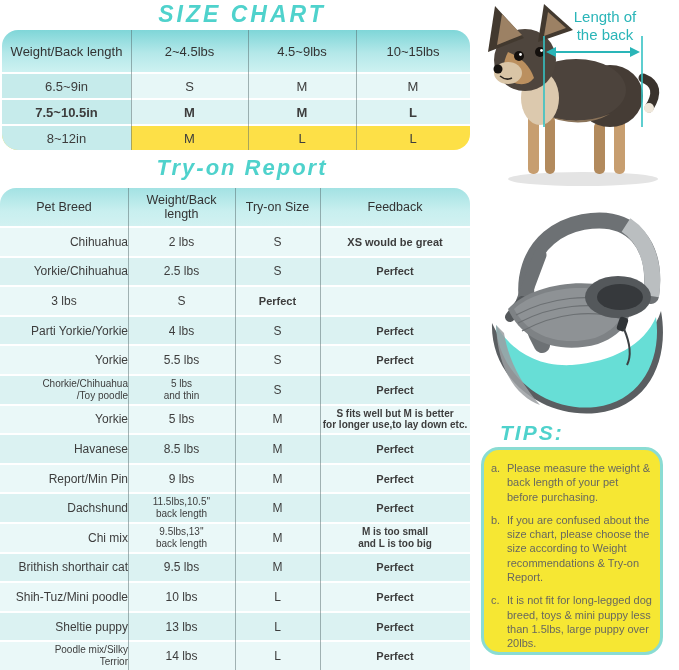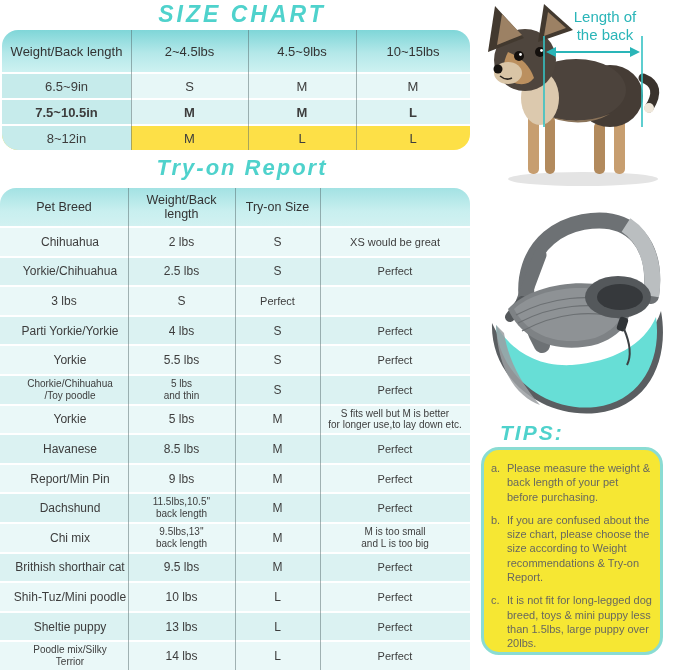--- a/index.html
+++ b/index.html
@@ -36,23 +36,23 @@
                  border-radius:16px 16px 0 0; overflow:hidden; }
   .tt-header { display:grid; grid-template-columns:128px 107px 85px 150px; height:38px;
                background:linear-gradient(180deg,#a3e2e3 0%,#c8efef 60%,#d2f1f1 100%);
                align-items:center; }
   .tt-header .cell { font-size:12.5px; color:#333; text-align:center; }
   .tt-body { display:flex; flex-direction:column; height:444px; }
   .tt-row { flex:1; display:grid; grid-template-columns:128px 107px 85px 150px;
             align-items:center; border-top:2px solid #fff; }
   .tt-body .tt-row:nth-child(odd)  { background:#eaf8f8; }
   .tt-body .tt-row:nth-child(even) { background:#dbf2f2; }
-  .tt-row .breed { font-size:12px; text-align:center; padding-left:12px; }
+  .tt-row .breed { font-size:12px; text-align:right; padding-left:12px; }
   .tt-row .cell  { font-size:12px; text-align:center; }
-  .tt-row .fb    { font-size:11px; text-align:center; }
+  .tt-row .fb    { font-size:11px; text-align:center;font-weight:bold; }
   .sm  { font-size:10px !important; line-height:1.18; }
   .pre { white-space:pre-line; }
 
   
   .dog-wrap { position:absolute; left:478px; top:0; width:201px; height:190px; }
   .bag-wrap { position:absolute; left:480px; top:193px; width:199px; height:235px; }
   svg text { font-family:"Liberation Sans", sans-serif; }
 
   .tips-box { position:absolute; left:481px; top:447px; width:182px; height:208px;
               background:#f6e733; border:3px solid #8adcd3; border-radius:18px;
@@ -98,20 +98,21 @@
     <div class="vline" style="left:354px"></div>
   </div>
 
   <div id="tryon-title" class="big-title">Try-on Report</div>
 
   <div class="tryon-table">
     <div class="tt-header">
       <div class="cell">Pet Breed</div>
       <div class="cell">Weight/Back length</div>
       <div class="cell">Try-on Size</div>
+      <div class="cell">Feedback</div>
     </div>
     <div class="tt-body">
       <div class="tt-row">
         <div class="breed">Chihuahua</div>
         <div class="cell">2 lbs</div>
         <div class="cell">S</div>
         <div class="fb">XS would be great</div>
       </div>
       <div class="tt-row">
         <div class="breed">Yorkie/Chihuahua</div>

